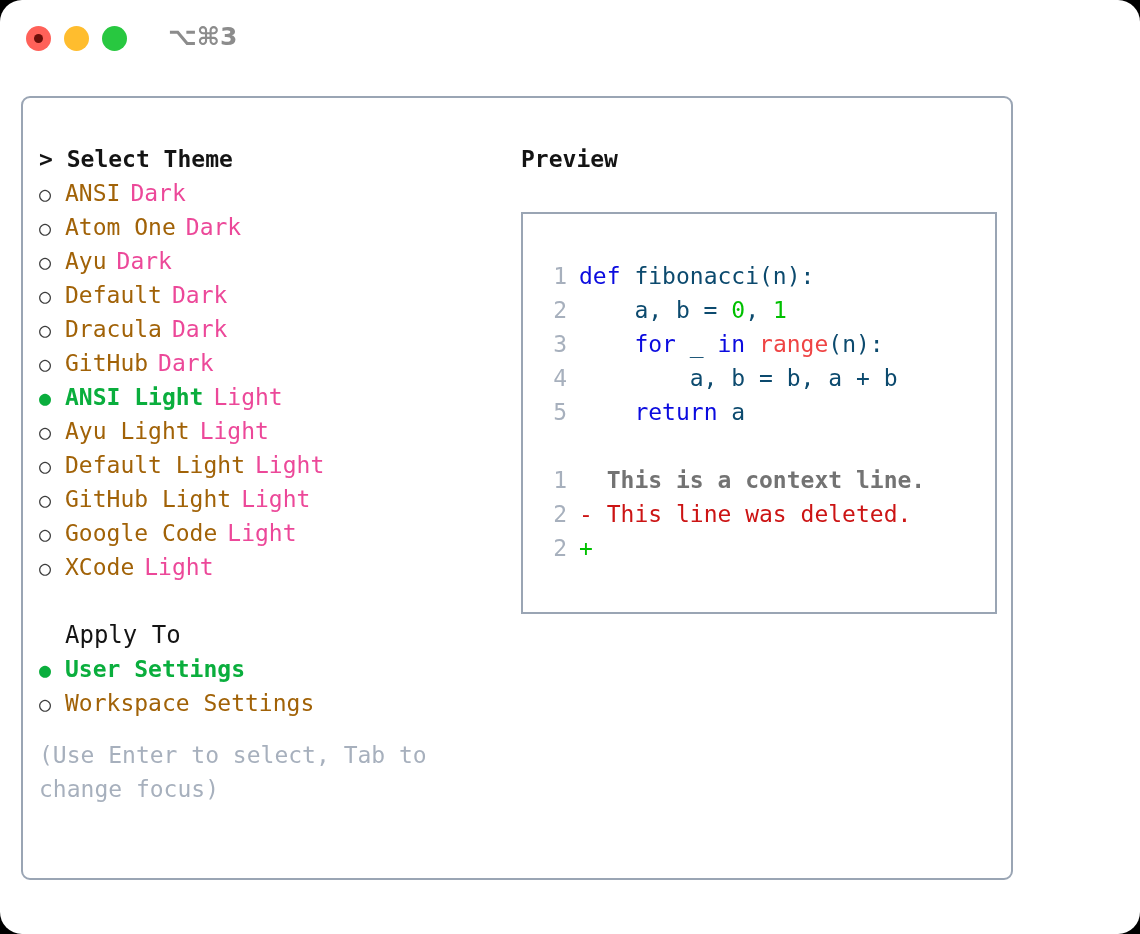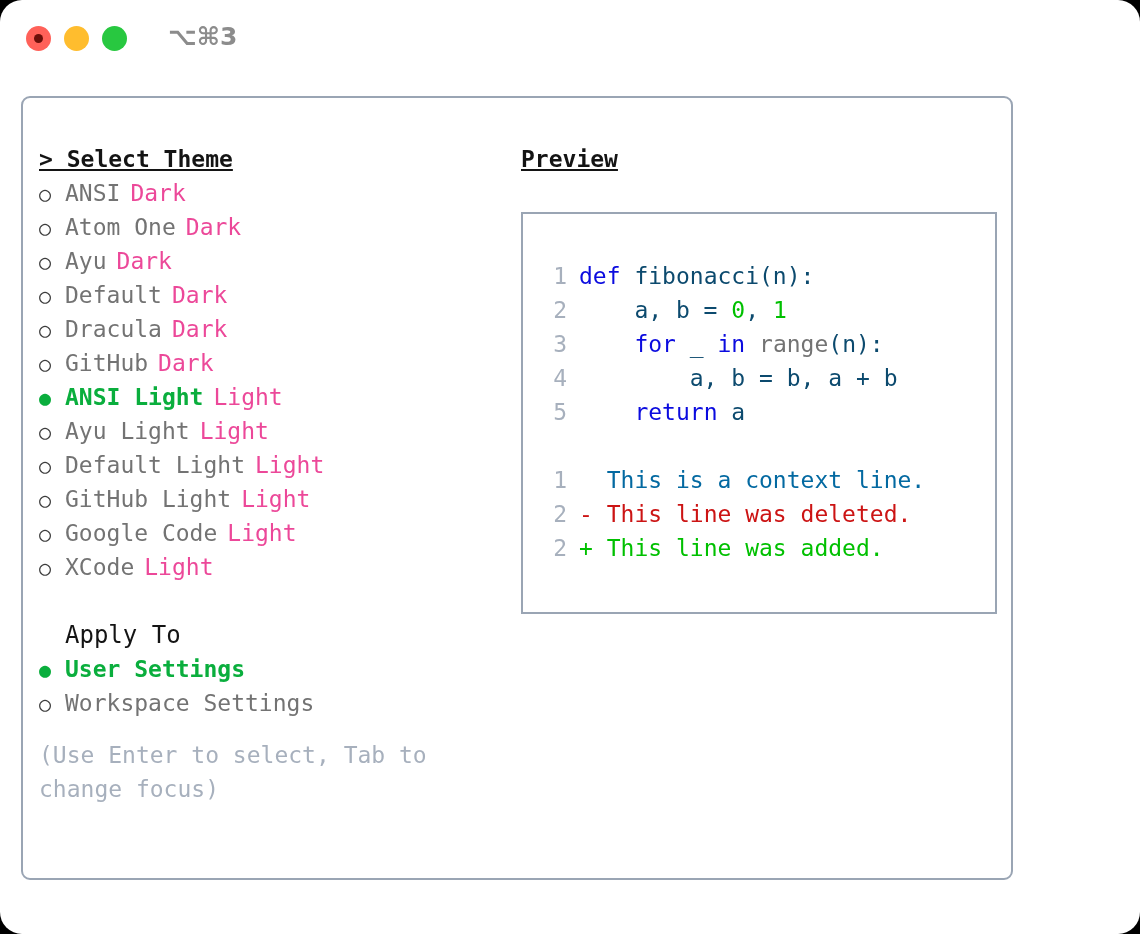--- a/index.html
+++ b/index.html
@@ -93,39 +93,38 @@
     left: 16px;
     top: 44px;
     width: 460px;
   }
   .pane-heading {
     font-size: 23px;
     font-weight: bold;
     color: #141414;
     line-height: 34px;
     white-space: pre;
-    text-decoration: underline;
   }
   .option-row {
     display: flex;
     align-items: baseline;
     line-height: 34px;
     height: 34px;
     font-size: 23px;
     white-space: pre;
   }
   .bullet {
     width: 26px;
     flex: 0 0 26px;
     color: #3c3c3c;
     font-size: 20px;
     line-height: 34px;
   }
   .bullet.selected { color: #0aae3d; }
-  .opt-label  { color: #737373; }
+  .opt-label  { color: #a16207; }
   .opt-label.selected { color: #0aae3d; font-weight: bold; }
   .opt-variant {
     color: #ec4899;
     padding-left: 10px;
   }
 
   .section-gap { height: 34px; }
   .subheading {
     font-size: 24px;
     color: #141414;
@@ -175,24 +174,24 @@
   .lineno {
     width: 26px;
     flex: 0 0 26px;
     text-align: right;
     color: #a7b0bd;
     padding-right: 12px;
   }
   .code-text { white-space: pre; }
   .tok-kw  { color: #0b0bdf; }
   .tok-num { color: #00c000; }
-  .tok-fn  { color: #737373; }
+  .tok-fn  { color: #ef4444; }
   .tok-id  { color: #0c4a6e; }
   .blank-line { height: 34px; }
-  .diff-ctx { color: #0369a1; }
+  .diff-ctx { color: #737373; font-weight: bold; }
   .diff-del { color: #cc1414; }
   .diff-add { color: #00c000; }
 </style>
 </head>
 <body>
 
 <div class="window-shell">
 
   <div class="titlebar">
     <div class="traffic-lights">
@@ -245,20 +244,20 @@
               <div class="code-line"><span class="lineno">1</span><span class="code-text"><span class="tok-kw">def</span><span class="tok-id"> fibonacci(n):</span></span></div>
               <div class="code-line"><span class="lineno">2</span><span class="code-text"><span class="tok-id">    a, b = </span><span class="tok-num">0</span><span class="tok-id">, </span><span class="tok-num">1</span></span></div>
               <div class="code-line"><span class="lineno">3</span><span class="code-text"><span class="tok-id">    </span><span class="tok-kw">for</span><span class="tok-id"> _ </span><span class="tok-kw">in</span><span class="tok-id"> </span><span class="tok-fn">range</span><span class="tok-id">(n):</span></span></div>
               <div class="code-line"><span class="lineno">4</span><span class="code-text"><span class="tok-id">        a, b = b, a + b</span></span></div>
               <div class="code-line"><span class="lineno">5</span><span class="code-text"><span class="tok-id">    </span><span class="tok-kw">return</span><span class="tok-id"> a</span></span></div>
             </div>
           <div class="blank-line"></div>
           <div id="diff-lines">
               <div class="code-line"><span class="lineno">1</span><span class="code-text diff-ctx"> </span><span class="code-text diff-ctx"> This is a context line.</span></div>
               <div class="code-line"><span class="lineno">2</span><span class="code-text diff-del">-</span><span class="code-text diff-del"> This line was deleted.</span></div>
-              <div class="code-line"><span class="lineno">2</span><span class="code-text diff-add">+</span><span class="code-text diff-add"> This line was added.</span></div>
+              <div class="code-line"><span class="lineno">2</span><span class="code-text diff-add">+</span></div>
             </div>
         </div>
       </div>
     </div>
 
   </div>
 </div>
 
 </body></html>

